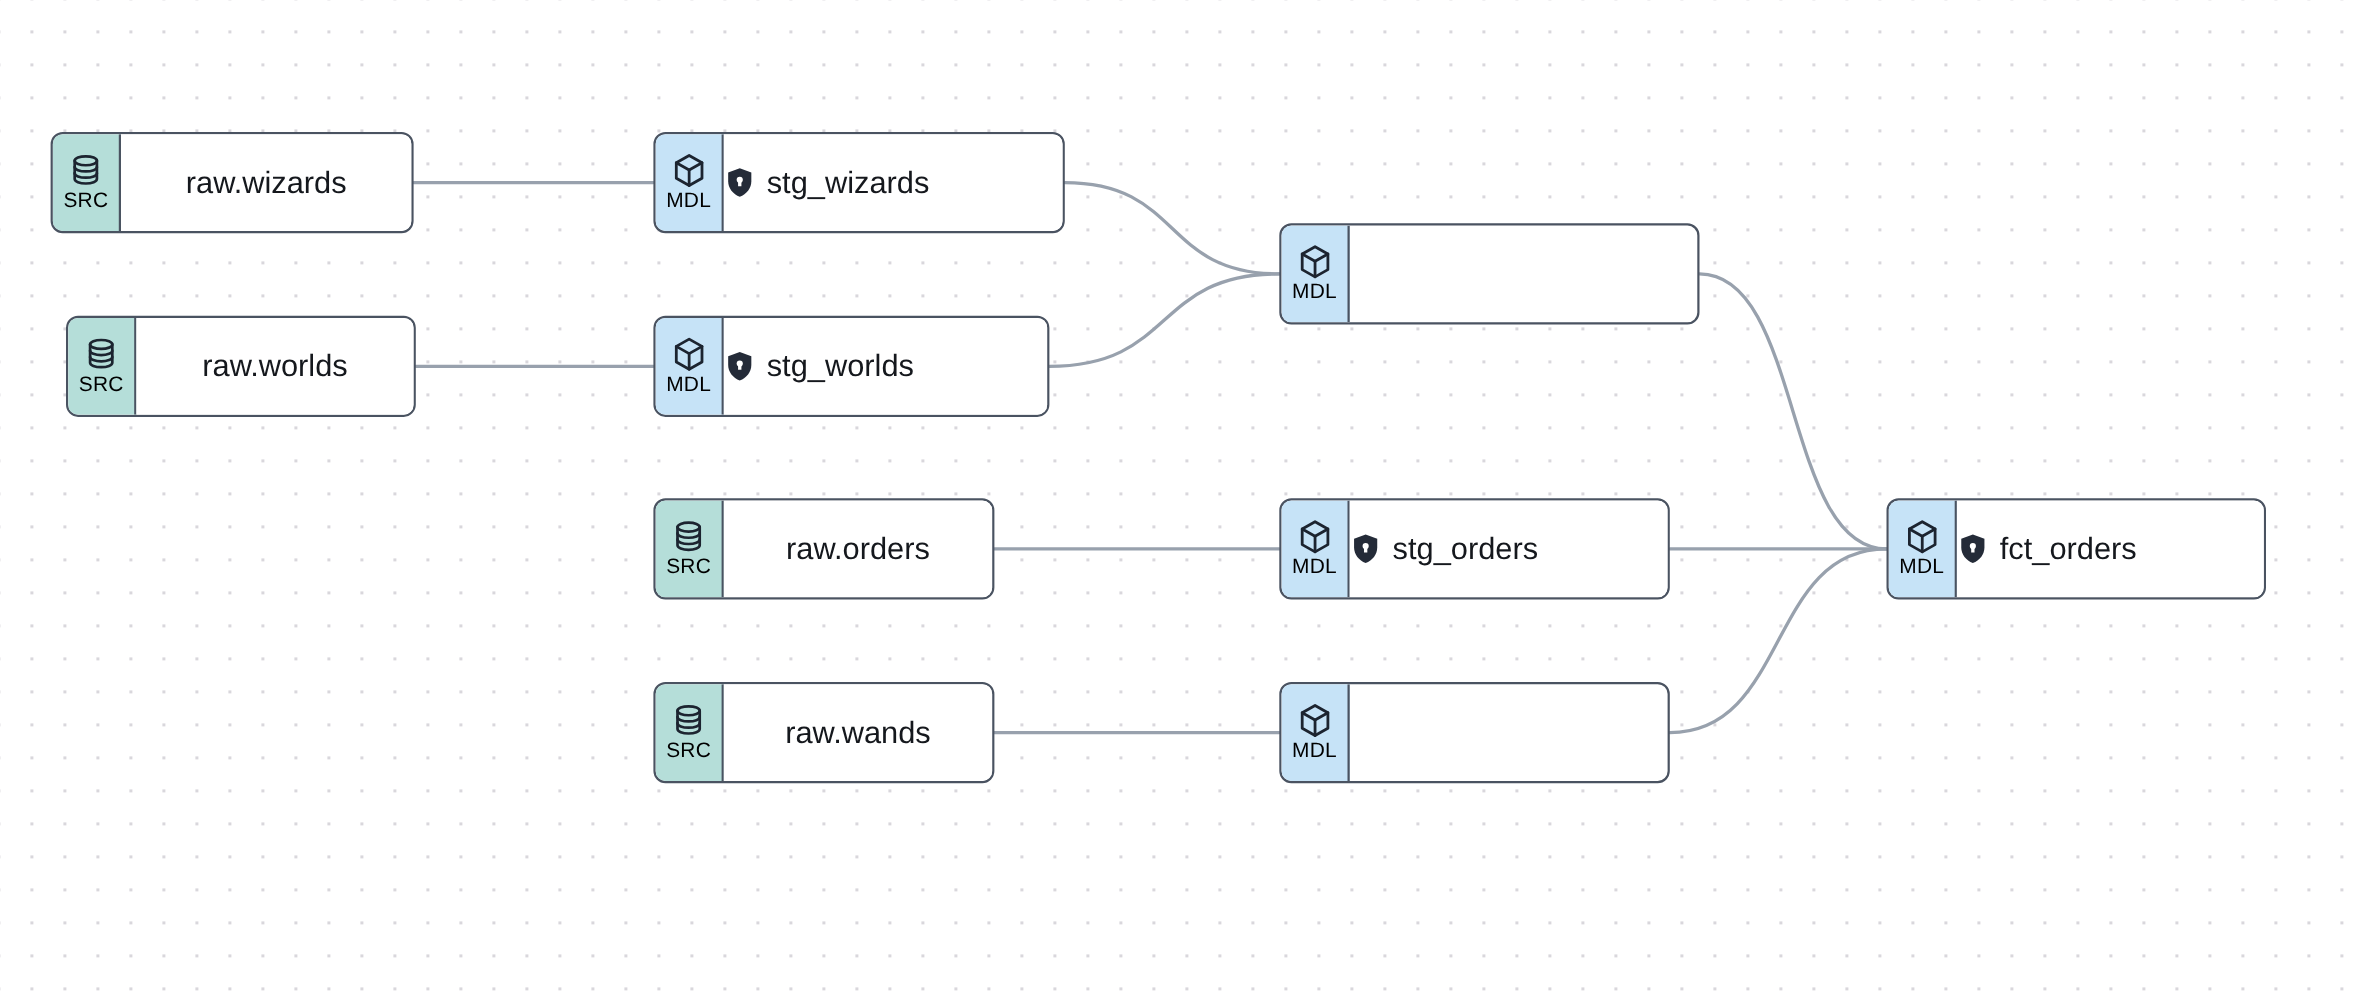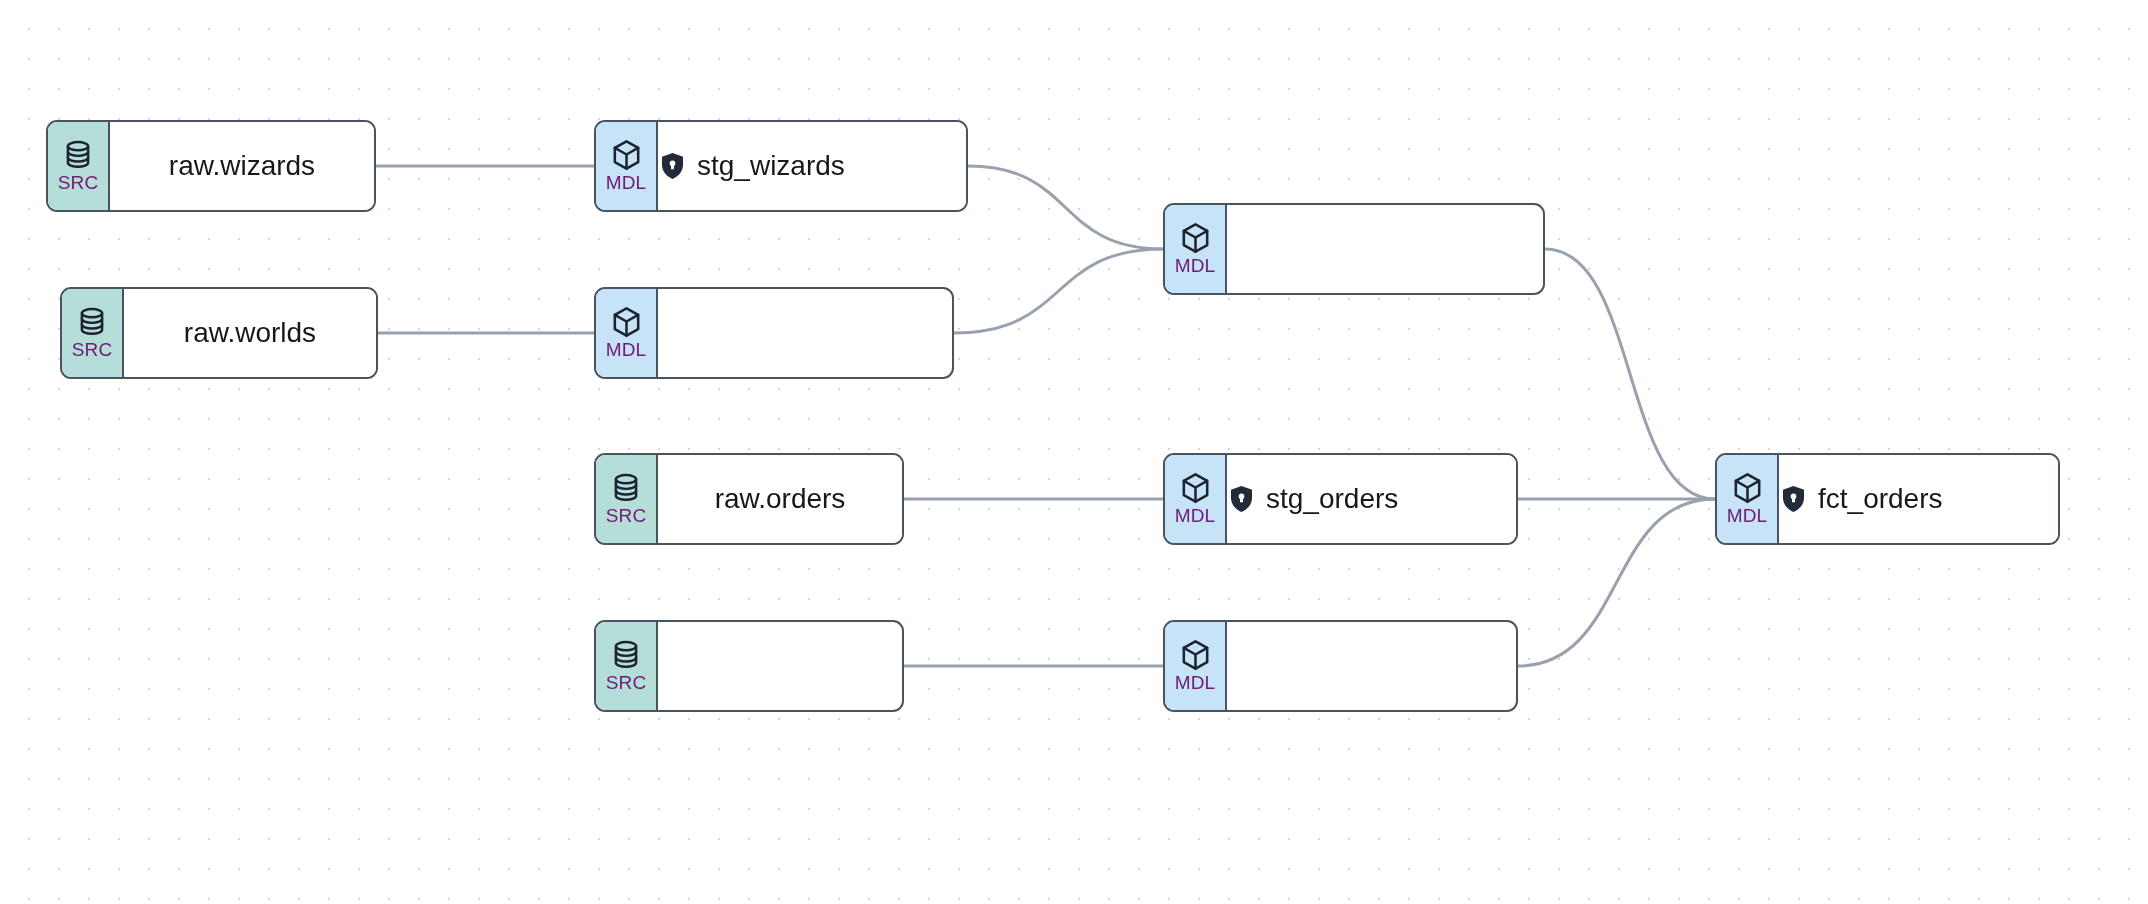--- a/index.html
+++ b/index.html
@@ -72,21 +72,21 @@
   .badge-icon {
     display: block;
     line-height: 0;
   }
   .badge-icon svg {
     display: block;
   }
   .badge-text {
     font-size: 19px;
     line-height: 20px;
-    color: #701a75;
+    color: #000000;
     letter-spacing: 0.2px;
     font-family: "Liberation Sans", sans-serif;
   }
 
   .node-body {
     flex: 1 1 auto;
     display: flex;
     align-items: center;
     justify-content: flex-start;
     padding: 0 2px;
@@ -184,20 +184,23 @@
   <span class="badge-icon">
     <svg width="30" height="32" viewBox="0 0 24 26" fill="none" stroke="#1c2430" stroke-width="2" stroke-linecap="round" stroke-linejoin="round">
       <ellipse cx="12" cy="5" rx="8.2" ry="3.3"></ellipse>
       <path d="M3.8 5v13.5c0 1.82 3.67 3.3 8.2 3.3s8.2-1.48 8.2-3.3V5"></path>
       <path d="M3.8 9.6c0 1.82 3.67 3.3 8.2 3.3s8.2-1.48 8.2-3.3"></path>
       <path d="M3.8 14.2c0 1.82 3.67 3.3 8.2 3.3s8.2-1.48 8.2-3.3"></path>
     </svg>
   </span>
 <span class="badge-text">SRC</span>
         </div>
+        <div class="node-body centered">
+          <span class="node-label">raw.wands</span>
+        </div>
       </div>
       <div class="node type-mdl" style="left: 594px; top: 120px; width: 374px; height: 92px;">
         <div class="node-badge">
   <span class="badge-icon">
     <svg width="31" height="33" viewBox="0 0 24 26" fill="none" stroke="#1c2430" stroke-width="2" stroke-linecap="round" stroke-linejoin="round">
       <path d="M12 1.8 21.2 7v11.2L12 23.4 2.8 18.2V7z"></path>
       <path d="M2.8 7 12 12.2 21.2 7"></path>
       <path d="M12 12.2v11.2"></path>
     </svg>
   </span>
@@ -218,84 +221,94 @@
         <div class="node-badge">
   <span class="badge-icon">
     <svg width="31" height="33" viewBox="0 0 24 26" fill="none" stroke="#1c2430" stroke-width="2" stroke-linecap="round" stroke-linejoin="round">
       <path d="M12 1.8 21.2 7v11.2L12 23.4 2.8 18.2V7z"></path>
       <path d="M2.8 7 12 12.2 21.2 7"></path>
       <path d="M12 12.2v11.2"></path>
     </svg>
   </span>
 <span class="badge-text">MDL</span>
         </div>
-      </div>
-      <div class="node type-mdl" style="left: 1163px; top: 453px; width: 355px; height: 92px;">
-        <div class="node-badge">
-  <span class="badge-icon">
-    <svg width="31" height="33" viewBox="0 0 24 26" fill="none" stroke="#1c2430" stroke-width="2" stroke-linecap="round" stroke-linejoin="round">
-      <path d="M12 1.8 21.2 7v11.2L12 23.4 2.8 18.2V7z"></path>
-      <path d="M2.8 7 12 12.2 21.2 7"></path>
-      <path d="M12 12.2v11.2"></path>
-    </svg>
-  </span>
-<span class="badge-text">MDL</span>
-        </div>
         <div class="node-body">
   <span class="lock-icon">
     <svg width="25" height="28" viewBox="0 0 22 25" xmlns="http://www.w3.org/2000/svg">
       <path d="M11 0.8 20.4 4.3v7.1c0 5.6-3.9 10.5-9.4 12.6C5.5 21.9 1.6 17 1.6 11.4V4.3z" fill="#242b38"></path>
       <circle cx="11" cy="10.2" r="2.5" fill="#ffffff"></circle>
       <path d="M9.65 10.2h2.7v5.2h-2.7z" fill="#ffffff"></path>
     </svg>
   </span>
-<span class="node-label">stg_orders</span>
-        </div>
-      </div>
-      <div class="node type-mdl" style="left: 1163px; top: 620px; width: 355px; height: 92px;">
-        <div class="node-badge">
-  <span class="badge-icon">
-    <svg width="31" height="33" viewBox="0 0 24 26" fill="none" stroke="#1c2430" stroke-width="2" stroke-linecap="round" stroke-linejoin="round">
-      <path d="M12 1.8 21.2 7v11.2L12 23.4 2.8 18.2V7z"></path>
-      <path d="M2.8 7 12 12.2 21.2 7"></path>
-      <path d="M12 12.2v11.2"></path>
-    </svg>
-  </span>
-<span class="badge-text">MDL</span>
-        </div>
-      </div>
-      <div class="node type-mdl" style="left: 1163px; top: 203px; width: 382px; height: 92px;">
-        <div class="node-badge">
-  <span class="badge-icon">
-    <svg width="31" height="33" viewBox="0 0 24 26" fill="none" stroke="#1c2430" stroke-width="2" stroke-linecap="round" stroke-linejoin="round">
-      <path d="M12 1.8 21.2 7v11.2L12 23.4 2.8 18.2V7z"></path>
-      <path d="M2.8 7 12 12.2 21.2 7"></path>
-      <path d="M12 12.2v11.2"></path>
-    </svg>
-  </span>
-<span class="badge-text">MDL</span>
-        </div>
-      </div>
-      <div class="node type-mdl" style="left: 1715px; top: 453px; width: 345px; height: 92px;">
+<span class="node-label">stg_worlds</span>
+        </div>
+      </div>
+      <div class="node type-mdl" style="left: 1163px; top: 453px; width: 355px; height: 92px;">
         <div class="node-badge">
   <span class="badge-icon">
     <svg width="31" height="33" viewBox="0 0 24 26" fill="none" stroke="#1c2430" stroke-width="2" stroke-linecap="round" stroke-linejoin="round">
       <path d="M12 1.8 21.2 7v11.2L12 23.4 2.8 18.2V7z"></path>
       <path d="M2.8 7 12 12.2 21.2 7"></path>
       <path d="M12 12.2v11.2"></path>
     </svg>
   </span>
 <span class="badge-text">MDL</span>
         </div>
         <div class="node-body">
   <span class="lock-icon">
     <svg width="25" height="28" viewBox="0 0 22 25" xmlns="http://www.w3.org/2000/svg">
       <path d="M11 0.8 20.4 4.3v7.1c0 5.6-3.9 10.5-9.4 12.6C5.5 21.9 1.6 17 1.6 11.4V4.3z" fill="#242b38"></path>
       <circle cx="11" cy="10.2" r="2.5" fill="#ffffff"></circle>
       <path d="M9.65 10.2h2.7v5.2h-2.7z" fill="#ffffff"></path>
     </svg>
   </span>
+<span class="node-label">stg_orders</span>
+        </div>
+      </div>
+      <div class="node type-mdl" style="left: 1163px; top: 620px; width: 355px; height: 92px;">
+        <div class="node-badge">
+  <span class="badge-icon">
+    <svg width="31" height="33" viewBox="0 0 24 26" fill="none" stroke="#1c2430" stroke-width="2" stroke-linecap="round" stroke-linejoin="round">
+      <path d="M12 1.8 21.2 7v11.2L12 23.4 2.8 18.2V7z"></path>
+      <path d="M2.8 7 12 12.2 21.2 7"></path>
+      <path d="M12 12.2v11.2"></path>
+    </svg>
+  </span>
+<span class="badge-text">MDL</span>
+        </div>
+      </div>
+      <div class="node type-mdl" style="left: 1163px; top: 203px; width: 382px; height: 92px;">
+        <div class="node-badge">
+  <span class="badge-icon">
+    <svg width="31" height="33" viewBox="0 0 24 26" fill="none" stroke="#1c2430" stroke-width="2" stroke-linecap="round" stroke-linejoin="round">
+      <path d="M12 1.8 21.2 7v11.2L12 23.4 2.8 18.2V7z"></path>
+      <path d="M2.8 7 12 12.2 21.2 7"></path>
+      <path d="M12 12.2v11.2"></path>
+    </svg>
+  </span>
+<span class="badge-text">MDL</span>
+        </div>
+      </div>
+      <div class="node type-mdl" style="left: 1715px; top: 453px; width: 345px; height: 92px;">
+        <div class="node-badge">
+  <span class="badge-icon">
+    <svg width="31" height="33" viewBox="0 0 24 26" fill="none" stroke="#1c2430" stroke-width="2" stroke-linecap="round" stroke-linejoin="round">
+      <path d="M12 1.8 21.2 7v11.2L12 23.4 2.8 18.2V7z"></path>
+      <path d="M2.8 7 12 12.2 21.2 7"></path>
+      <path d="M12 12.2v11.2"></path>
+    </svg>
+  </span>
+<span class="badge-text">MDL</span>
+        </div>
+        <div class="node-body">
+  <span class="lock-icon">
+    <svg width="25" height="28" viewBox="0 0 22 25" xmlns="http://www.w3.org/2000/svg">
+      <path d="M11 0.8 20.4 4.3v7.1c0 5.6-3.9 10.5-9.4 12.6C5.5 21.9 1.6 17 1.6 11.4V4.3z" fill="#242b38"></path>
+      <circle cx="11" cy="10.2" r="2.5" fill="#ffffff"></circle>
+      <path d="M9.65 10.2h2.7v5.2h-2.7z" fill="#ffffff"></path>
+    </svg>
+  </span>
 <span class="node-label">fct_orders</span>
         </div>
       </div>
     </div>
 
 </div>
 
 </body></html>

